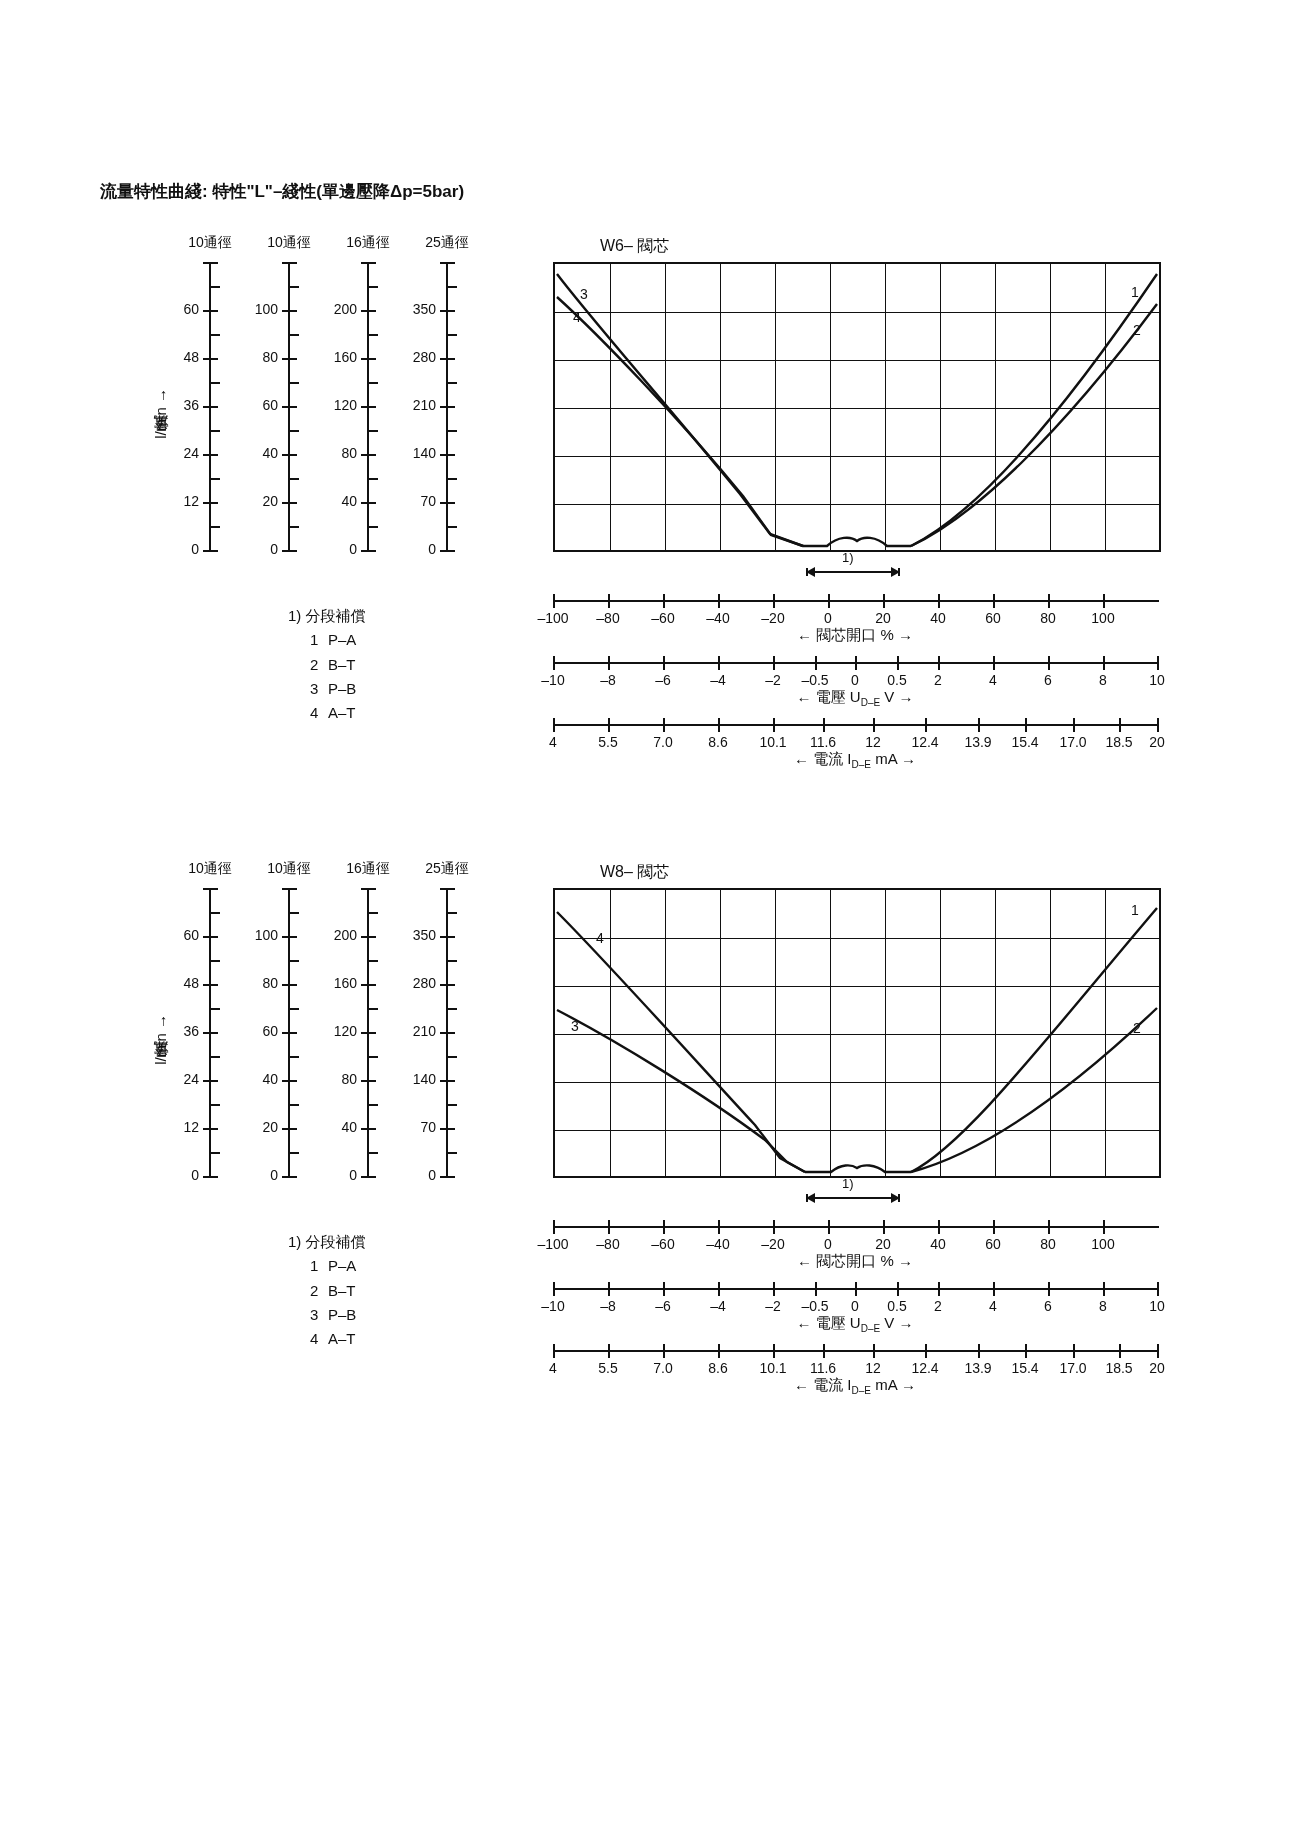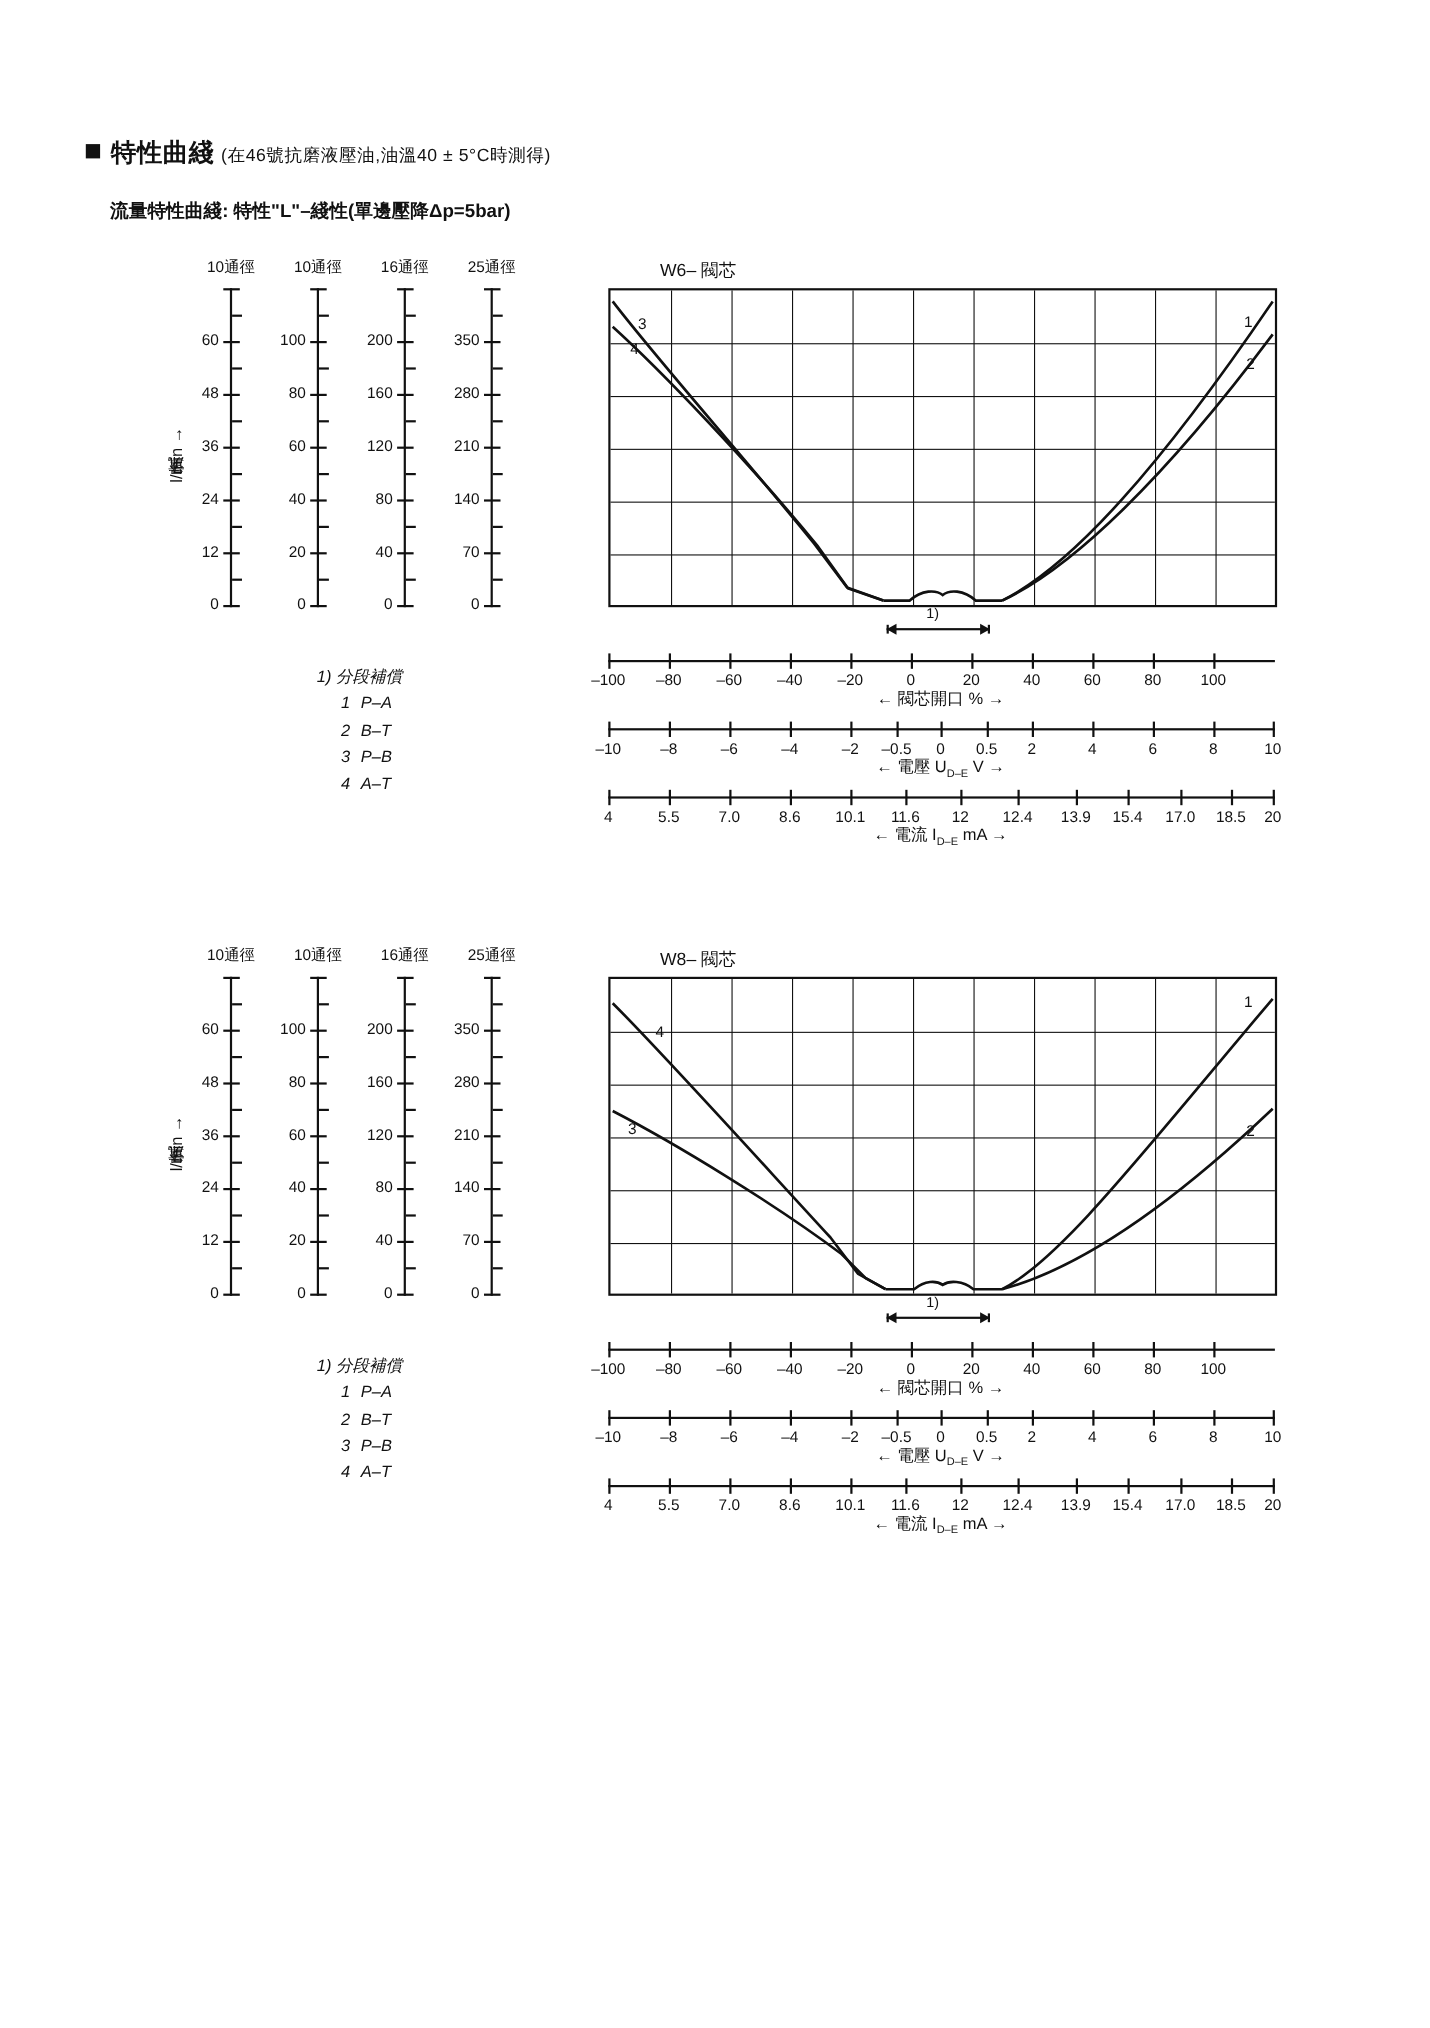--- a/index.html
+++ b/index.html
@@ -39,37 +39,34 @@
   .plot .curvelbl{position:absolute;font-size:14px;}
 
   
   .hax{position:absolute;height:2px;background:#111;}
   .hax .t{position:absolute;top:-6px;width:2px;height:14px;background:#111;}
   .hax .n{position:absolute;top:10px;font-size:14px;transform:translateX(-50%);white-space:nowrap;}
   .hcap{position:absolute;font-size:15px;transform:translateX(-50%);white-space:nowrap;}
   .hcap sub{font-size:10px;}
 
   
-  .legend{position:absolute;font-size:15px;line-height:1.62;font-style:italic;}
+  .legend{position:absolute;font-size:15px;line-height:1.62;}
   .legend .ln{white-space:nowrap;}
   .legend .ln .num{display:inline-block;width:18px;}
 
   
   .arrowrow{position:absolute;height:2px;background:#111;}
   .arrowrow .cap{position:absolute;top:-3px;width:2px;height:8px;background:#111;}
   .arrowrow .ah{position:absolute;top:-4px;width:0;height:0;border-top:5px solid transparent;border-bottom:5px solid transparent;}
 </style>
 </head>
 <body>
 
 <div class="page">
 
-  <div class="h-main">
-    <span class="sq"></span><span>特性曲綫</span><span class="sub">(在46號抗磨液壓油,油溫40 ± 5°C時測得)</span>
-  </div>
   <div class="h-sub">流量特性曲綫: 特性"L"–綫性(單邊壓降Δp=5bar)</div>
 
   <div class="block b1">
 
     <div class="ylabel" style="left:152px;top:150px;">流量 l/min →</div>
 
     <div class="vscale" style="left:209px;">
       <div class="cap">10通徑</div>
       <div class="endcap" style="top:0px;"></div>
       <div class="tickmaj" style="top:48px;"></div>

